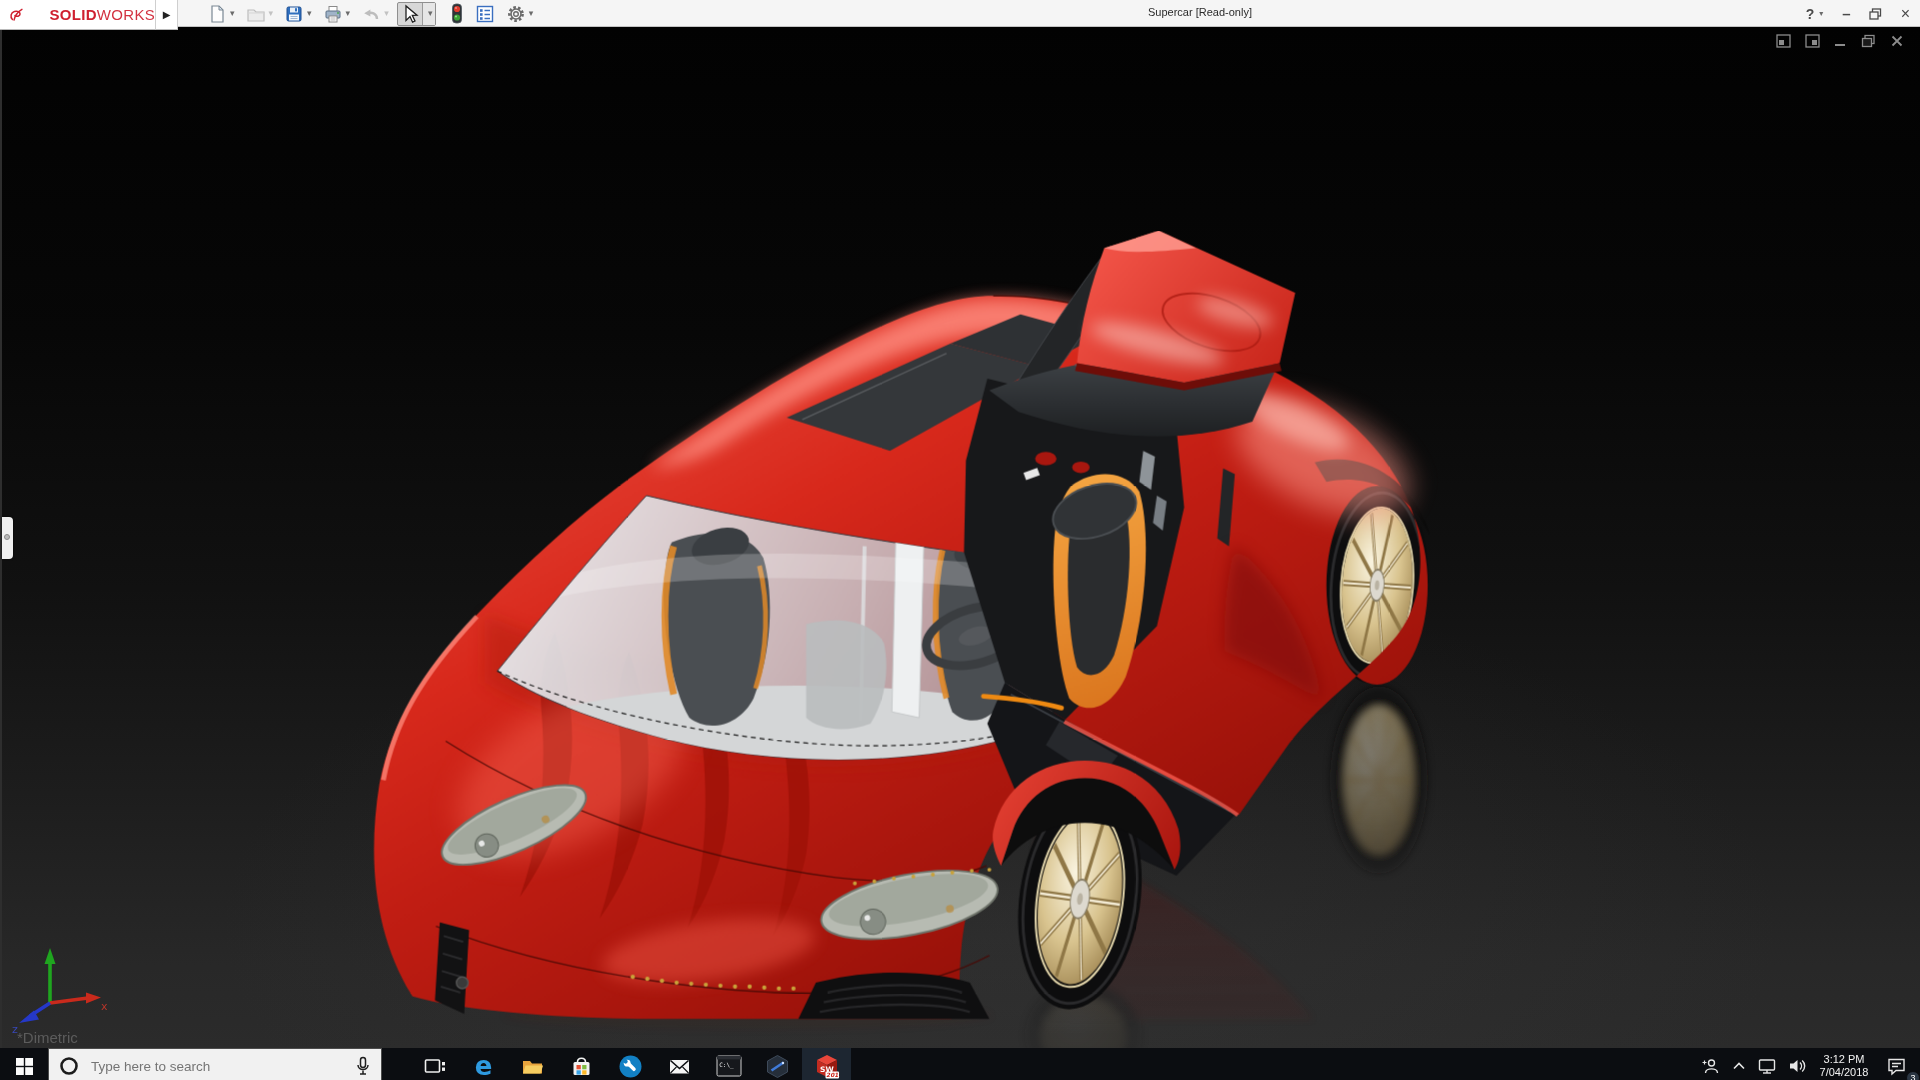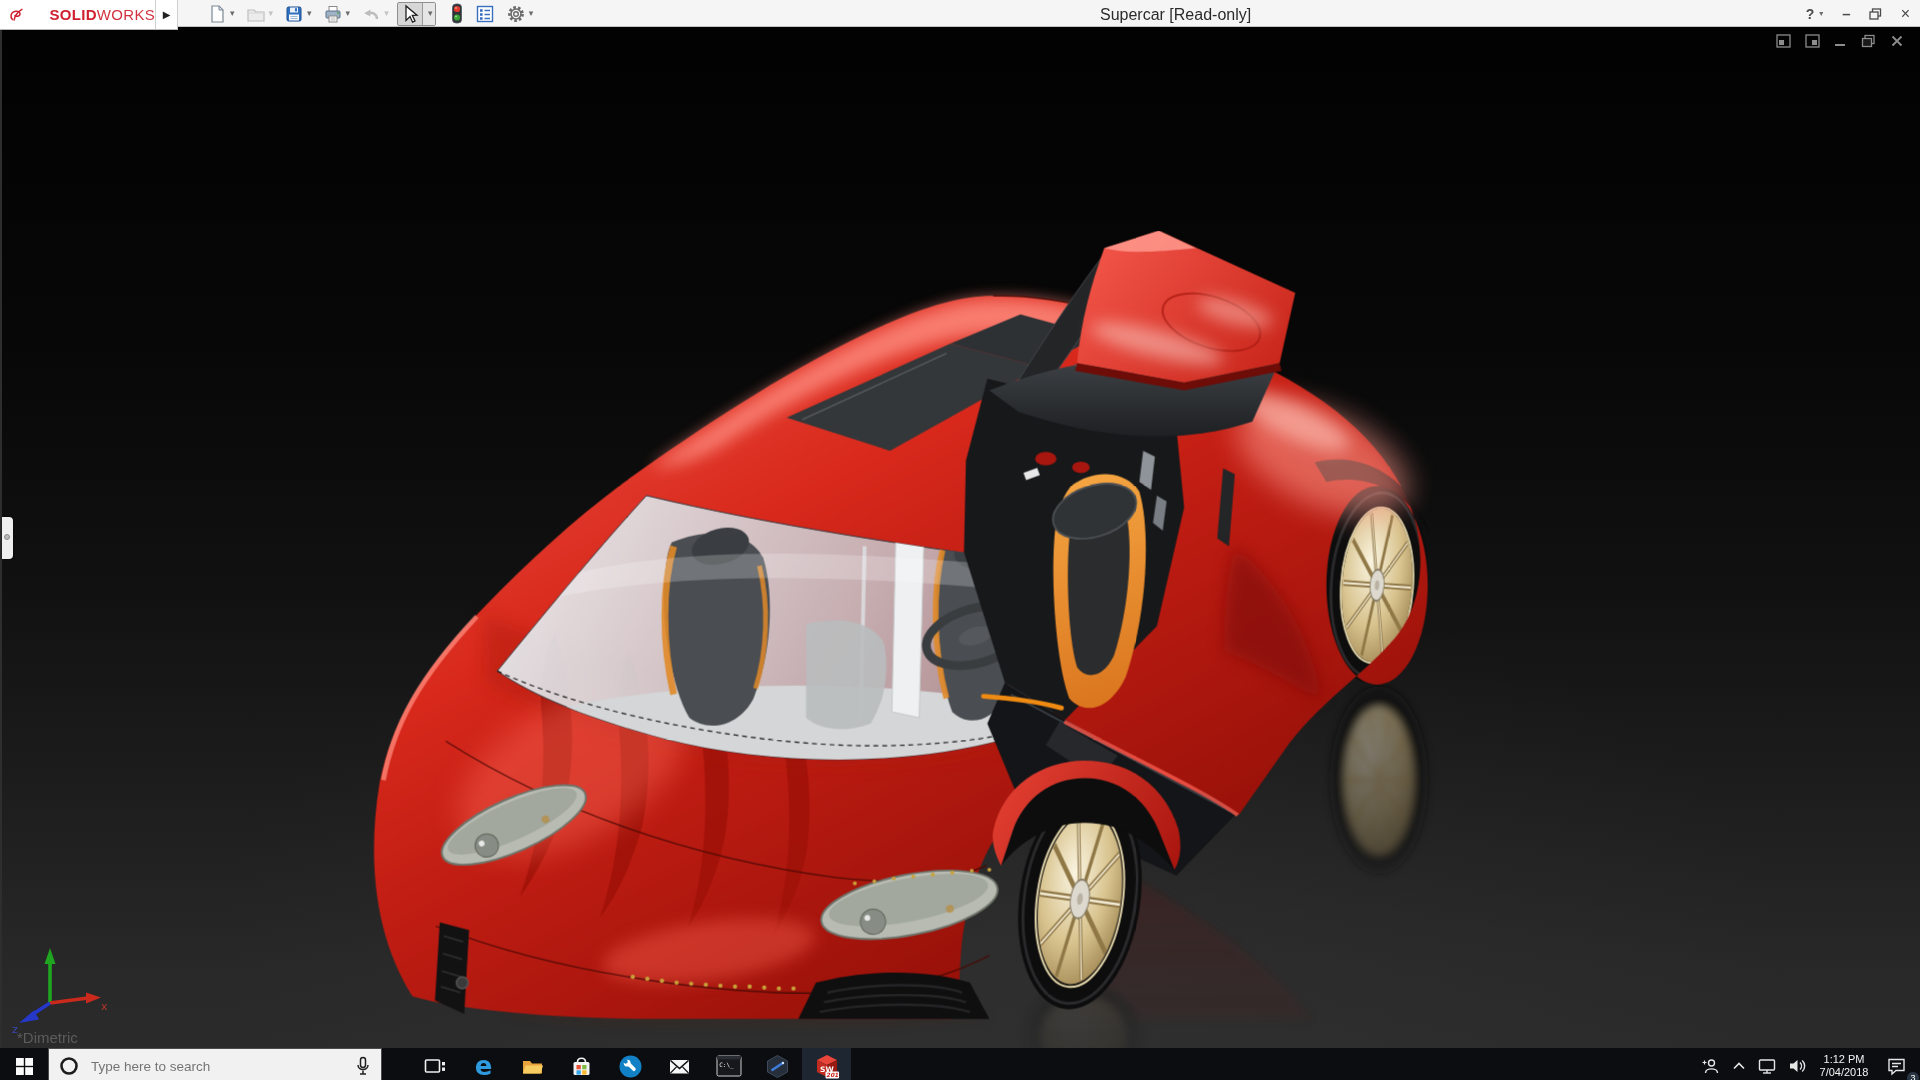--- a/index.html
+++ b/index.html
@@ -18,21 +18,21 @@
     border-right:1px solid #cfcfcf;border-bottom:1px solid #b9b9b9;display:flex;align-items:center;
     justify-content:center;font-size:10px;color:#222;cursor:pointer;}
   .tb-row{position:absolute;left:204px;top:1px;height:25px;display:flex;align-items:center;}
   .tb-btn{height:24px;display:flex;align-items:center;padding:0 2px;margin-right:5px;border:1px solid transparent;}
   .tb-btn .caret{font-size:9px;color:#6b6b6b;margin-left:3px;line-height:1;}
   .tb-btn.disabled .caret{color:#c2c2c2;}
   .tb-btn.active{background:#d7d7d7;border:1px solid #8f8f8f;border-radius:2px;padding:0;}
   .tb-btn.active .icell{width:24px;display:flex;justify-content:center;}
   .tb-btn.active .ccell{width:13px;height:22px;background:#e6e6e6;border-left:1px solid #9a9a9a;
     display:flex;align-items:center;justify-content:center;}
-  .win-title{position:absolute;left:1100px;top:6px;width:200px;font-size:16px;color:#2b2b2b;}
+  .win-title{position:absolute;left:1100px;top:6px;width:200px;text-align:center;font-size:11px;color:#2b2b2b;}
   .win-ctrls{position:absolute;right:10px;top:0;height:27px;display:flex;align-items:center;gap:19px;color:#4a4a4a;}
   .win-ctrls .q{font-size:14px;font-weight:bold;}
   .win-ctrls .caret{font-size:8px;color:#6b6b6b;margin-left:-14px;}
   .win-ctrls .mini{font-size:15px;font-weight:bold;letter-spacing:-1px;}
   .win-ctrls .x{font-size:16px;}
 
   
   .viewport{position:absolute;left:0;top:27px;width:1920px;height:1021px;
     background:linear-gradient(180deg,#020202 0%,#070707 30%,#111111 55%,#1d1d1d 75%,#282828 92%,#2b2b2b 100%);
     border-left:2px solid #2e2e2e;}
@@ -598,21 +598,21 @@
         <line x1="10" y1="13" x2="10" y2="16" stroke="#e6e6e6" stroke-width="1.4"></line>
       </svg>
     </div>
     <div class="titem" style="width:30px">
       <svg width="20" height="18" viewBox="0 0 20 18">
         <polygon points="3,6.5 6.5,6.5 10.5,3 10.5,15 6.5,11.5 3,11.5" fill="#e6e6e6"></polygon>
         <path d="M13 5.5 C15 7.5 15 10.5 13 12.5 M15.2 3.5 C18.5 6.5 18.5 11.5 15.2 14.5" fill="none" stroke="#e6e6e6" stroke-width="1.4"></path>
       </svg>
     </div>
     <div class="titem clock">
-      <div><span>1:12 PM</span><br>
+      <div><span>3:12 PM</span><br>
       <span>7/04/2018</span></div>
     </div>
     <div class="titem" style="width:40px;position:relative">
       <svg width="21" height="20" viewBox="0 0 21 20">
         <path d="M3 3.5 h15 v11 h-8 l-4 3.5 v-3.5 h-3 z" fill="none" stroke="#e6e6e6" stroke-width="1.4"></path>
         <path d="M6 7.5 h9 M6 10.5 h6" stroke="#e6e6e6" stroke-width="1.4"></path>
       </svg>
       <div class="abadge">3</div>
     </div>
   </div>

